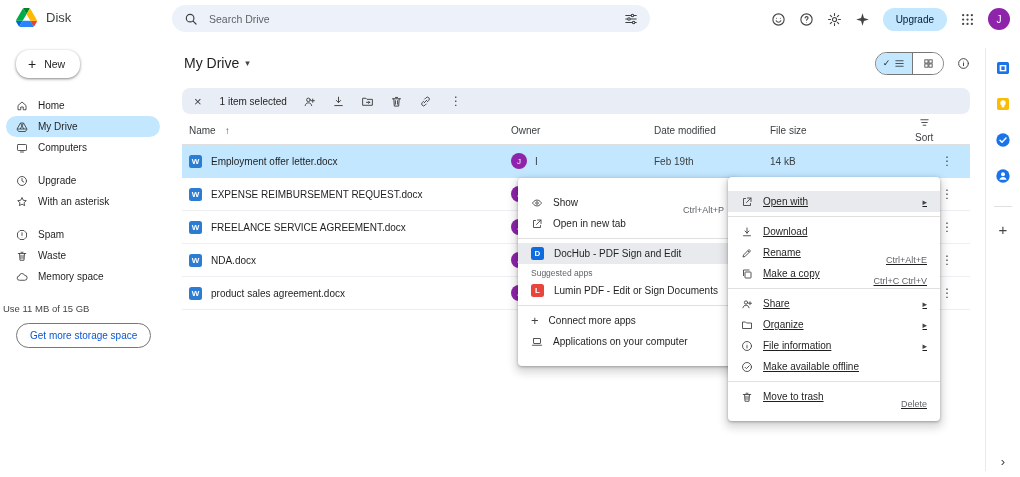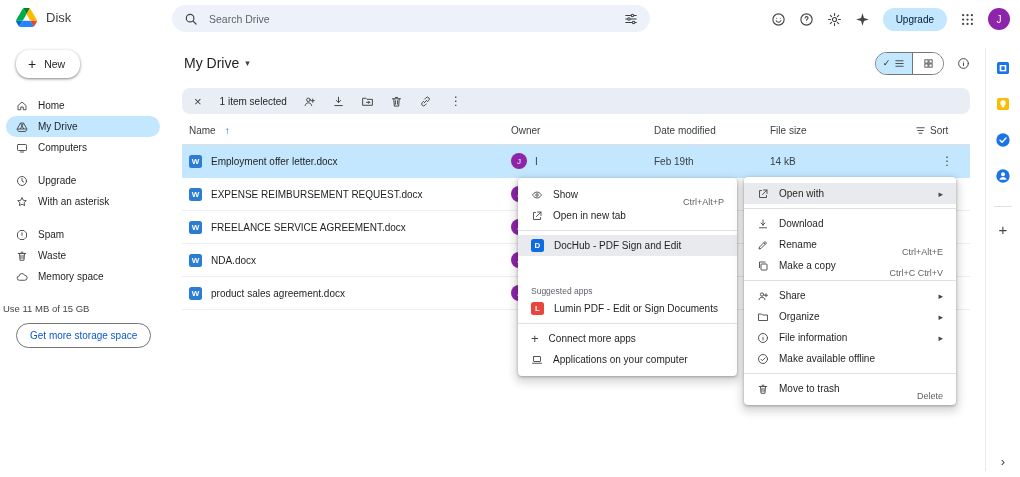--- a/index.html
+++ b/index.html
@@ -65,52 +65,52 @@
   .selection-bar .more{margin-left:2px;cursor:pointer;}
 
   .table-header{display:flex;align-items:center;height:28px;margin:2px 14px 0 10px;
                 border-bottom:1px solid #e0e0e0;font-size:10px;font-weight:500;color:#3c4043;}
   .col-name{flex:1;display:flex;align-items:center;gap:9px;padding-left:7px;min-width:0;}
   .col-owner{width:145px;display:flex;align-items:center;gap:8px;box-sizing:border-box;padding-left:2px;}
   .col-date{width:116px;box-sizing:border-box;}
   .col-size{width:145px;box-sizing:border-box;}
   .col-actions{width:55px;display:flex;align-items:center;justify-content:flex-start;gap:4px;}
   .sort-arrow{color:#0b57d0;font-size:10px;font-weight:700;}
-  .sort-wrap{display:flex;align-items:center;gap:4px;cursor:pointer;}
+  .sort-wrap{display:flex;align-items:center;gap:4px;cursor:pointer;flex-direction:column;}
 
   .rows-wrap{margin:0 14px 0 10px;}
   .file-row{display:flex;align-items:center;height:32px;border-bottom:1px solid #eceef1;font-size:10px;cursor:pointer;}
   .file-row.selected{background:#c2e7ff;border-bottom-color:transparent;}
   .file-name{font-weight:500;color:#1f1f1f;white-space:nowrap;overflow:hidden;text-overflow:ellipsis;}
   .row-avatar{width:16px;height:16px;border-radius:50%;background:#8e24aa;color:#fff;font-size:8px;
               display:flex;align-items:center;justify-content:center;flex:none;}
   .cell-text{color:#3c4043;}
   .row-more{font-size:12px;color:#444;padding:2px 4px;cursor:pointer;margin-left:22px;}
 
   .badge{width:13px;height:13px;border-radius:2.5px;display:flex;align-items:center;justify-content:center;
          color:#fff;font-size:8px;font-weight:700;flex:none;}
   .badge.word{background:#2b7cd3;}
   .badge.dochub{background:#0f6be0;}
   .badge.docs{background:#4285f4;}
   .badge.lumin{background:#e8453c;}
   .docs-lines{width:7px;height:6px;background:repeating-linear-gradient(#fff 0 1px,transparent 1px 2.5px);}
 
   
-  .menu{position:absolute;background:#fff;border-radius:4px;padding:6px 0;z-index:50;
+  .menu{position:absolute;background:#fff;border-radius:4px;padding:14px 0;z-index:50;
         box-shadow:0 1px 3px rgba(0,0,0,.3),0 4px 8px 3px rgba(0,0,0,.15);}
   .menu-item{display:flex;align-items:center;gap:10px;height:21px;padding:0 13px;font-size:10px;
              white-space:nowrap;cursor:pointer;color:#1f1f1f;}
   .menu-item .ic{width:12px;height:12px;}
   .menu-item.highlight{background:#e8eaed;}
   .shortcut{margin-left:auto;color:#5f6368;font-size:9px;padding-left:22px;margin-top:14px;}
   .sub-arrow{margin-left:auto;color:#444;font-size:9px;padding-left:22px;}
   .menu-divider{height:1px;background:#e0e0e0;margin:4px 0;}
-  .menu-section{font-size:8.5px;color:#5f6368;padding:4px 13px 2px;margin-top:26px;}
+  .menu-section{font-size:8.5px;color:#5f6368;padding:4px 13px 2px;}
   .menu-openwith{left:518px;top:178px;width:219px;box-sizing:border-box;}
-  .menu-context{left:744px;top:177px;width:212px;box-sizing:border-box;}
+  .menu-context{left:728px;top:177px;width:212px;box-sizing:border-box;text-decoration:underline;}
 
   
   .side-panel{position:absolute;top:48px;right:0;width:35px;bottom:6px;border-left:1px solid #e8eaed;
               display:flex;flex-direction:column;align-items:center;padding-top:12px;box-sizing:border-box;}
   .sp-icon{width:16px;height:16px;margin-bottom:20px;cursor:pointer;display:flex;align-items:center;justify-content:center;}
   .sp-icon svg{width:16px;height:16px;}
   .sp-divider{width:18px;height:1px;background:#e0e0e0;margin:2px 0 14px;}
   .sp-plus{font-size:15px;color:#444;cursor:pointer;}
   .sp-chevron{position:absolute;bottom:2px;font-size:13px;color:#444;cursor:pointer;}
 </style>

